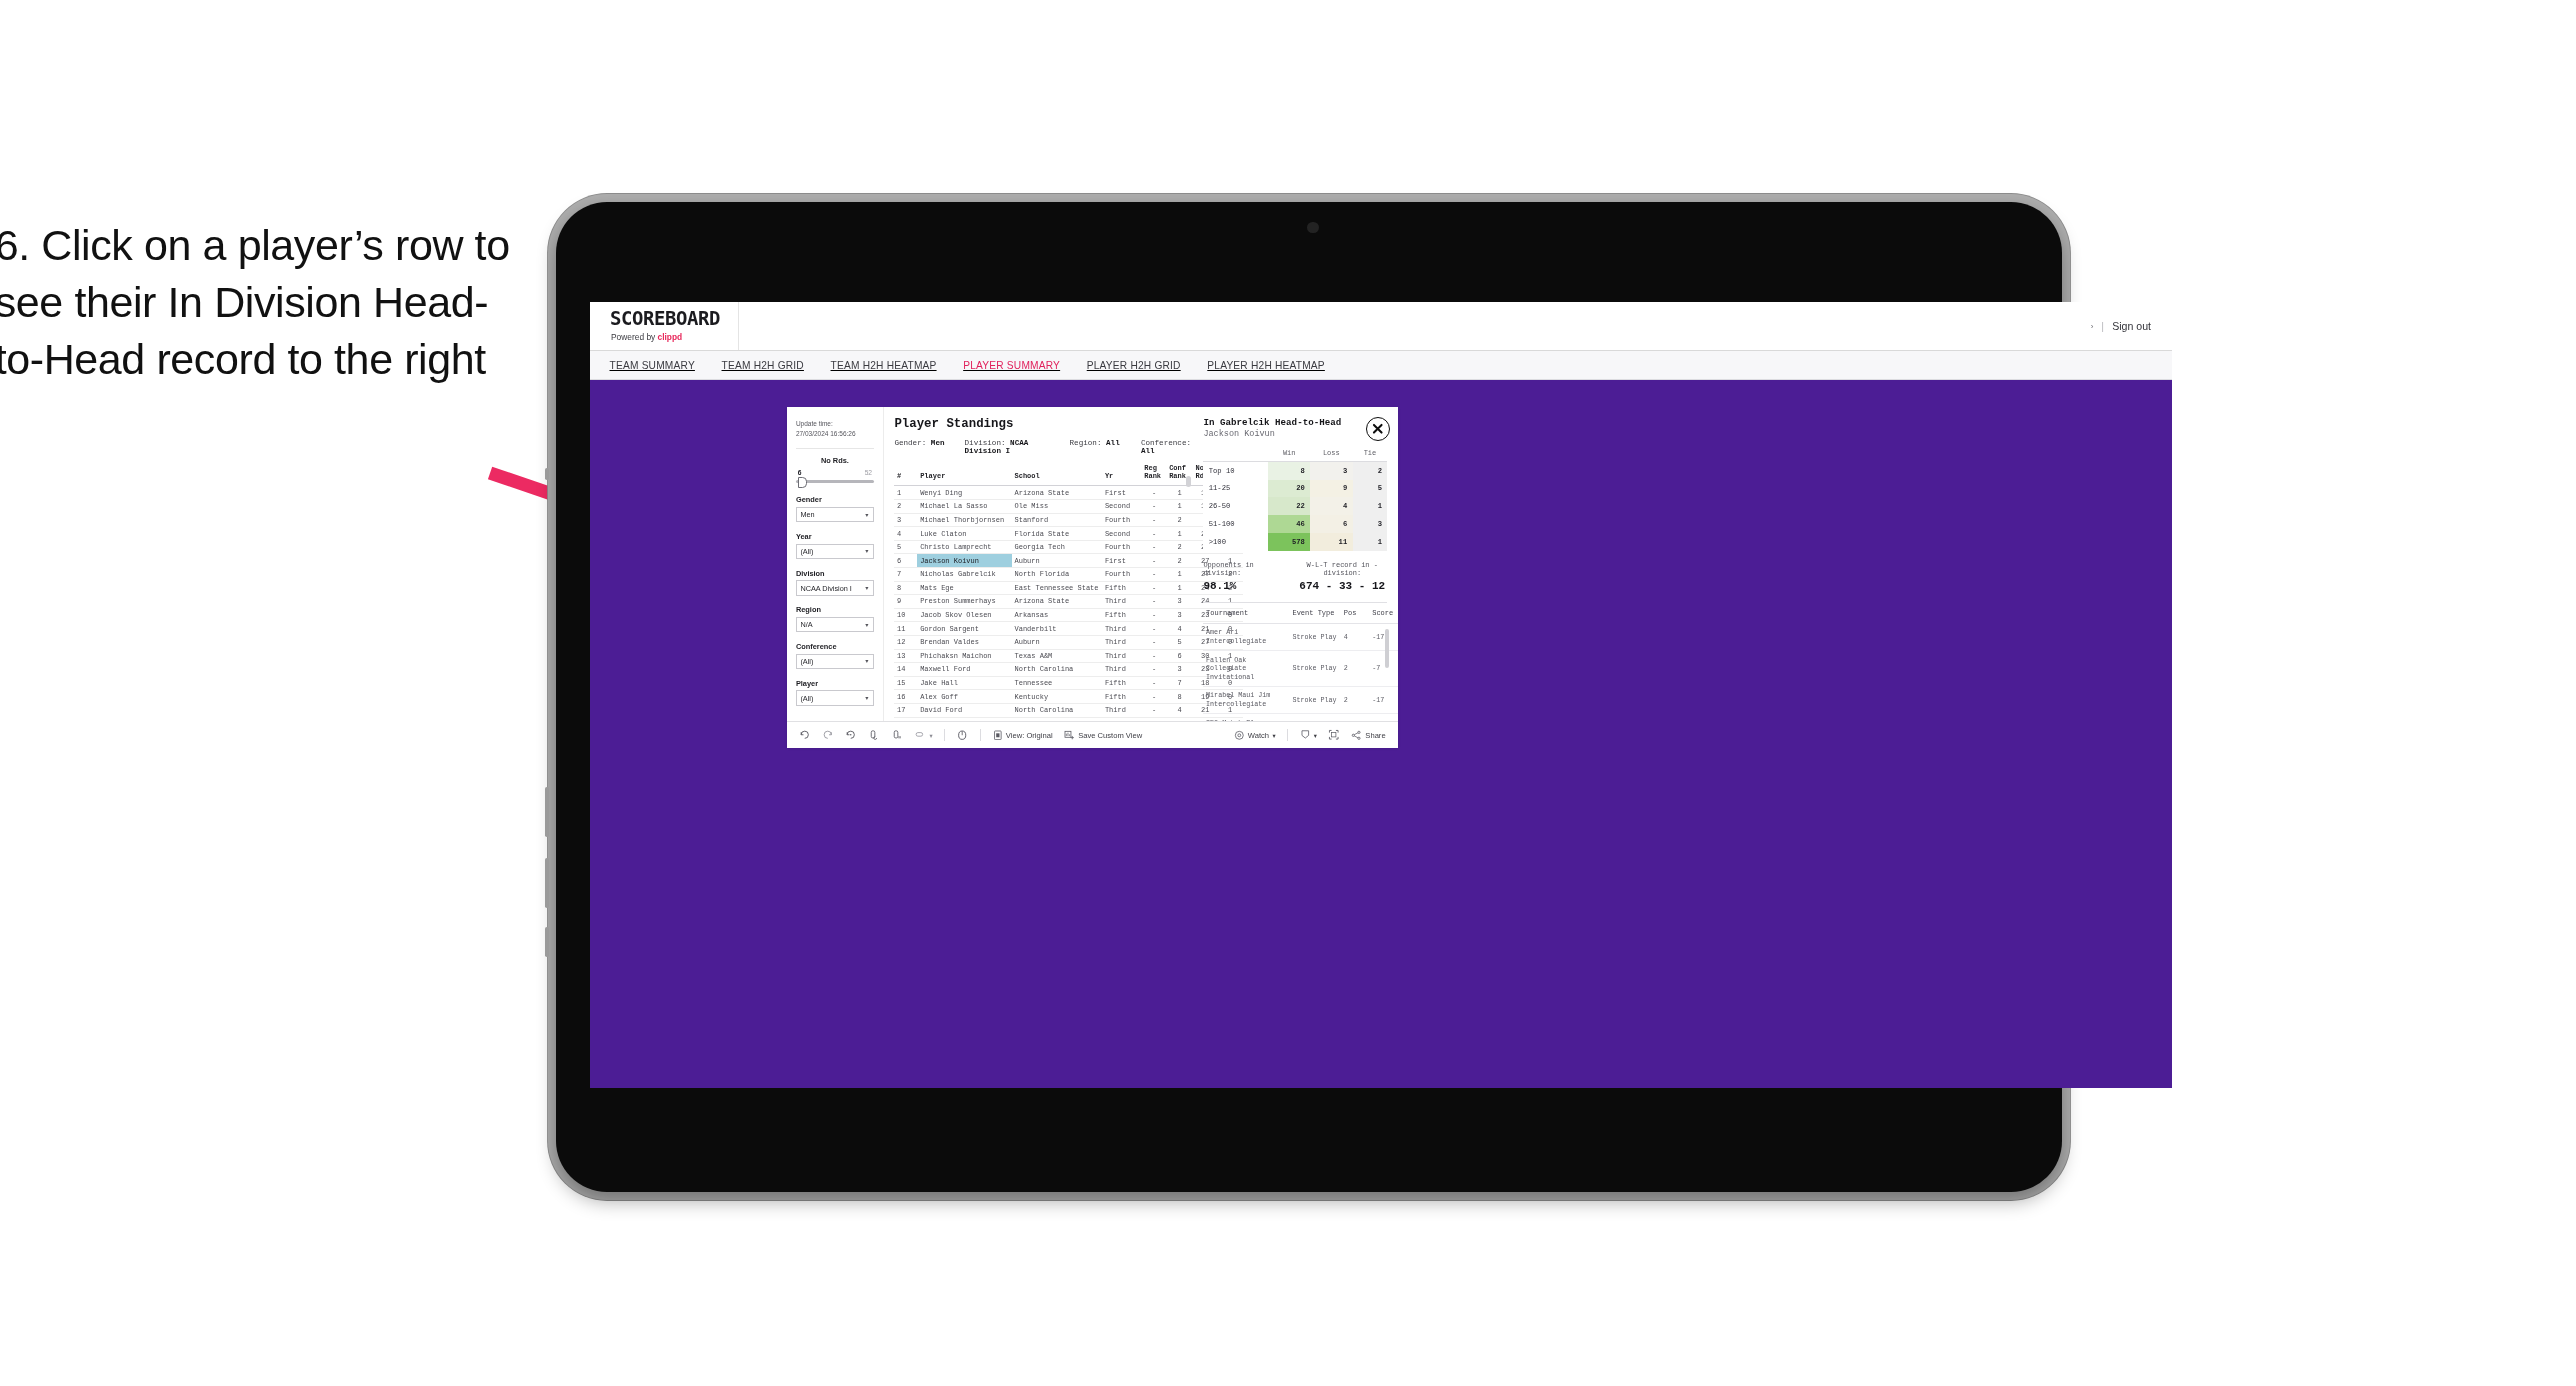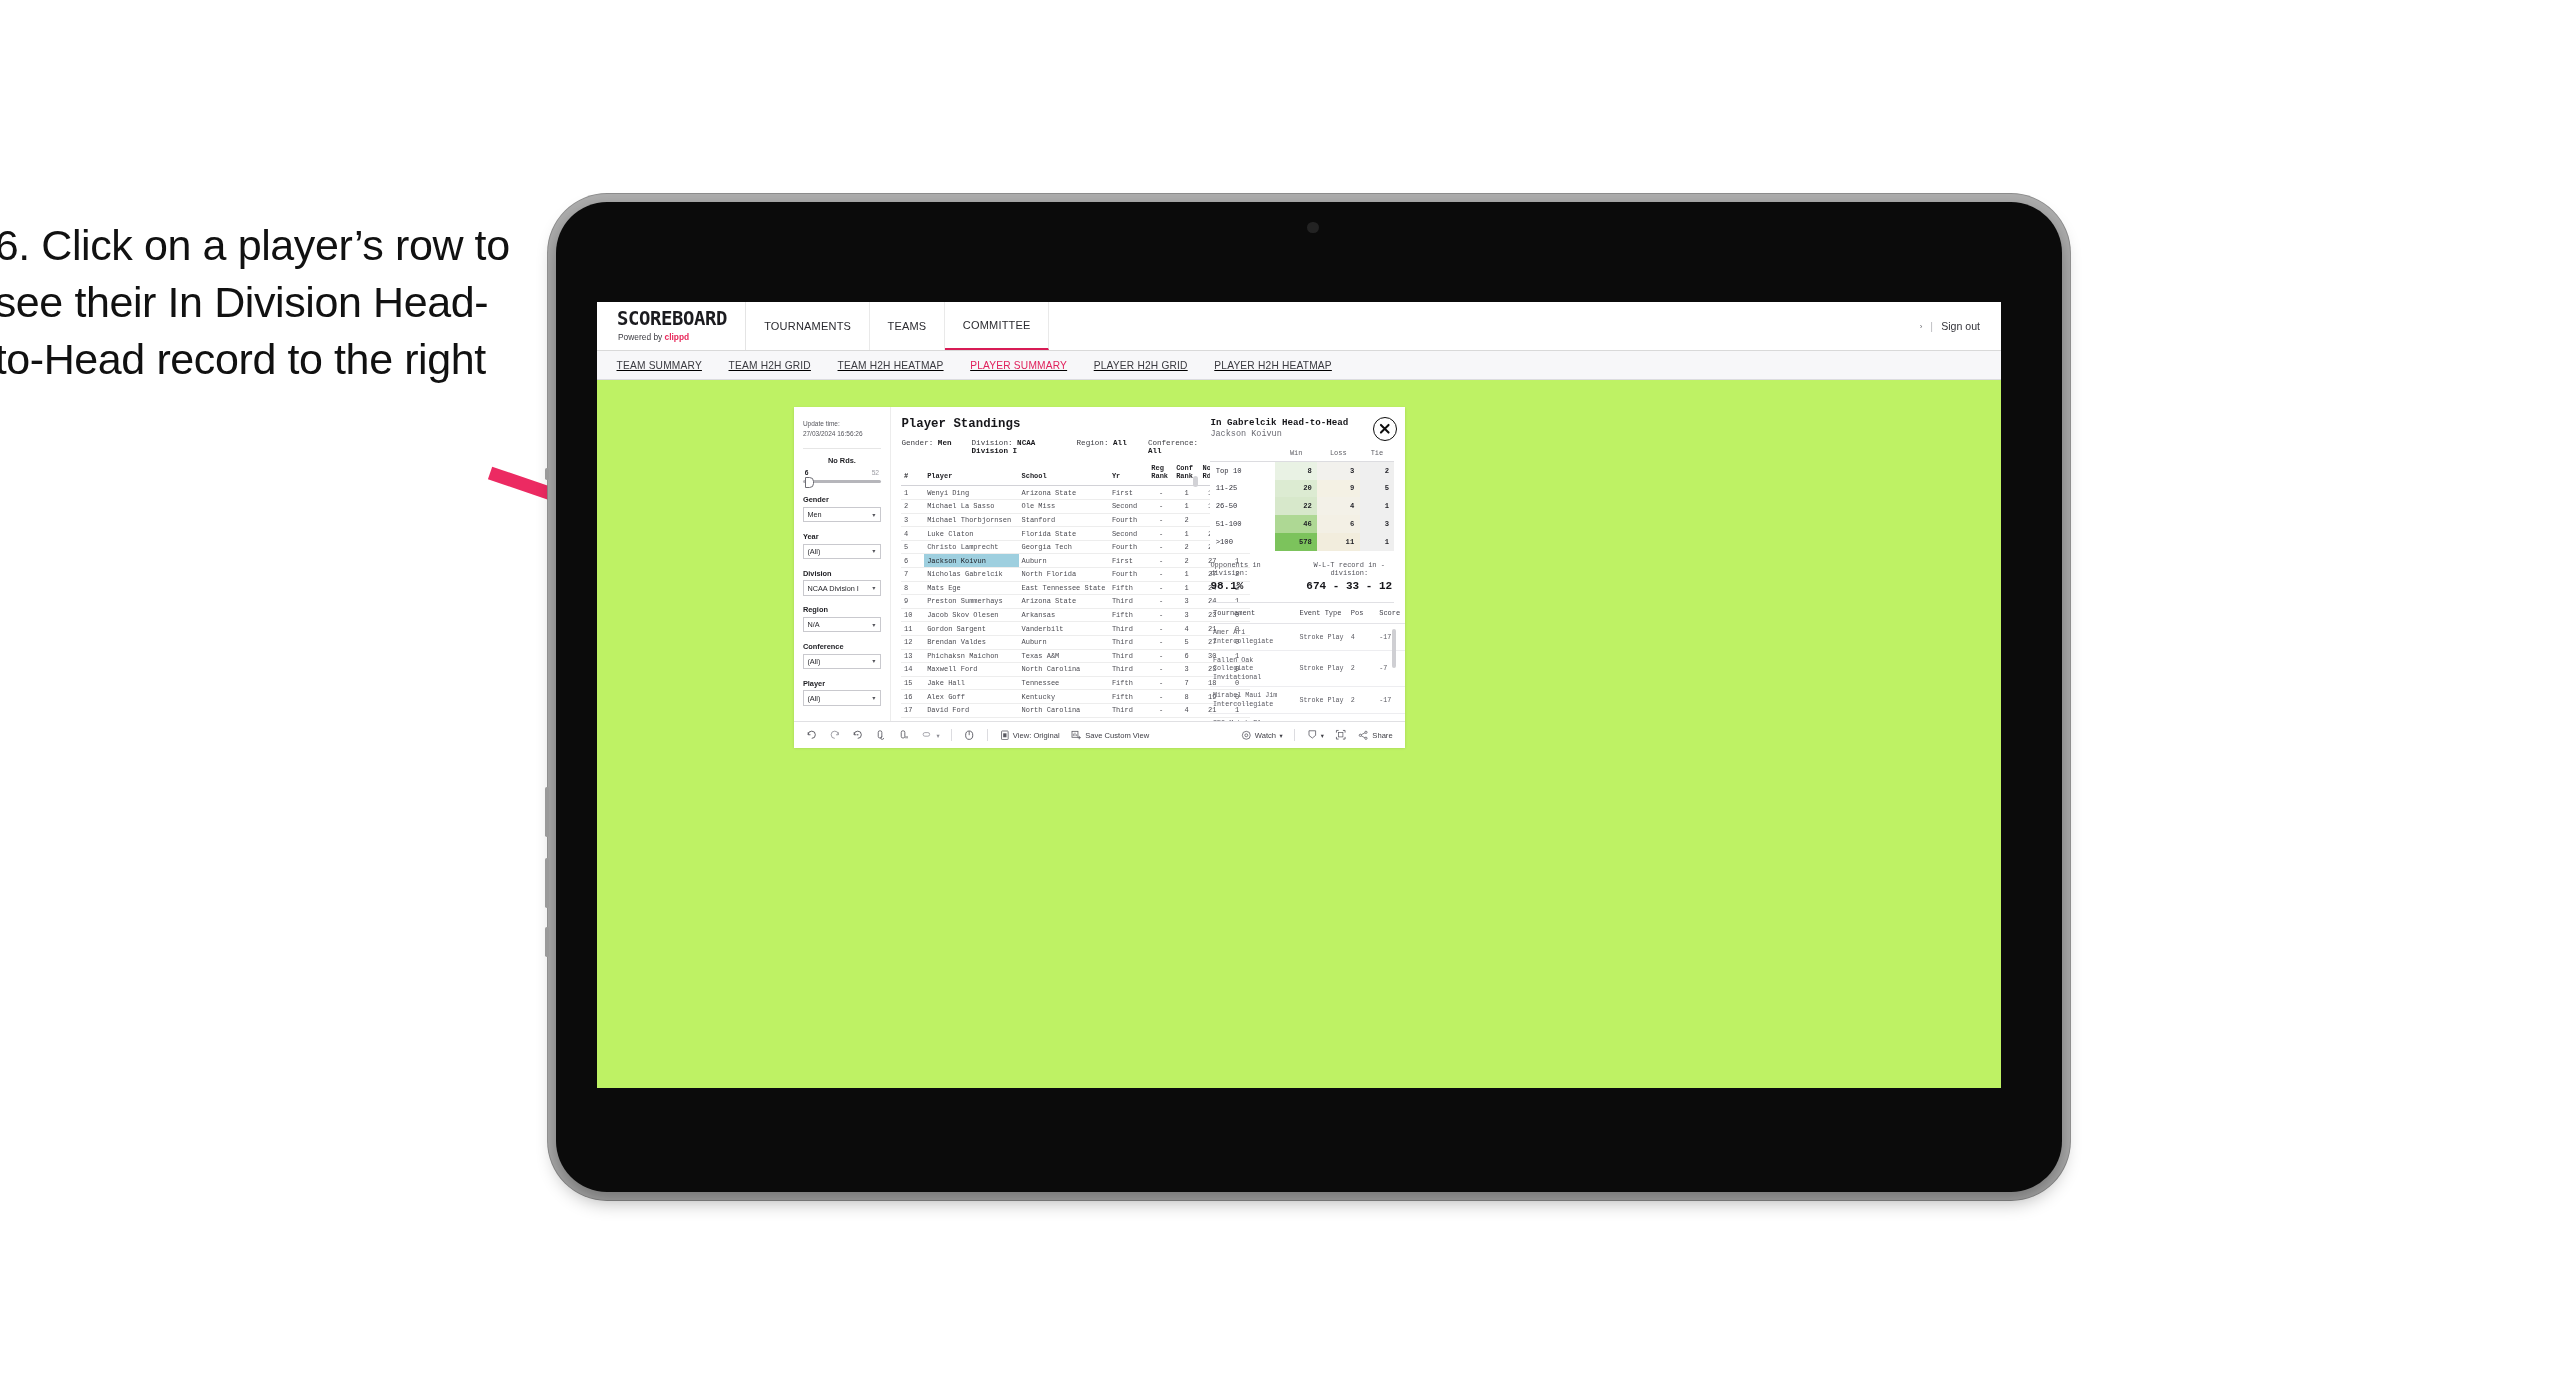--- a/index.html
+++ b/index.html
@@ -22,22 +22,22 @@
                 border-radius:50%;background:#232323;}
   .side-btn{position:absolute;background:#9a9a9a;border-radius:1.8px;}
   .sb1{left:-10.6px;top:266px;width:3.5px;height:12.4px;}
   .sb2{left:-10.6px;top:585px;width:3.5px;height:50px;}
   .sb3{left:-10.6px;top:656px;width:3.5px;height:50px;}
   .sb4{left:-10.6px;top:725px;width:3.5px;height:30px;}
   #tablet .dot{position:absolute;left:542px;top:733px;width:19.5px;height:19.5px;
                border-radius:50%;background:#000;}
 
   
-  #screen{position:absolute;left:41px;top:100px;width:1404px;height:786px;
-          background:#bef264;overflow:hidden;}
+  #screen{position:absolute;left:34px;top:100px;width:1582px;height:786px;
+          background:#4c1d95;overflow:hidden;}
 
   
   #app-header{height:48px;background:#ffffff;display:flex;align-items:stretch;
               border-bottom:0.9px solid #d9d9d9;position:relative;}
   #brand{display:flex;flex-direction:column;justify-content:center;
          padding:0 19.5px 0 21px;border-right:0.9px solid #e4e4e4;}
   #brand .bname{font-family:"DejaVu Sans Mono","Liberation Mono",monospace;
                 font-weight:bold;font-size:18.6px;letter-spacing:-0.4px;color:#1b1b1f;
                 line-height:1;transform:scaleX(1.02);}
   #brand .bsub{font-size:8.4px;color:#3a3a40;margin-top:2.7px;}
@@ -180,25 +180,20 @@
   <div class="side-btn sb4"></div>
   <div class="dot"></div>
 
   <div id="screen">
 
     <div id="app-header">
       <div id="brand">
         <div class="bname">SCOREBOARD</div>
         <div class="bsub"><span>Powered by </span><b>clippd</b></div>
       </div>
-      <nav class="topnav">
-        <a href="#">TOURNAMENTS</a>
-        <a href="#">TEAMS</a>
-        <a href="#" class="active">COMMITTEE</a>
-      </nav>
       <div id="header-right">
         <span class="chev">›</span>
         <span class="sep">|</span>
         <span>Sign out</span>
       </div>
     </div>
 
     <div id="subnav">
       <a href="#">TEAM SUMMARY</a>
       <a href="#">TEAM H2H GRID</a>

